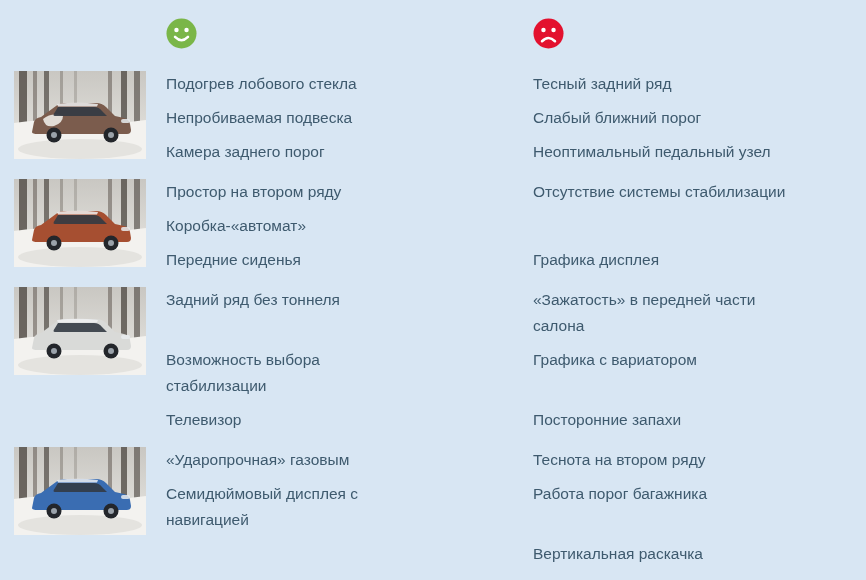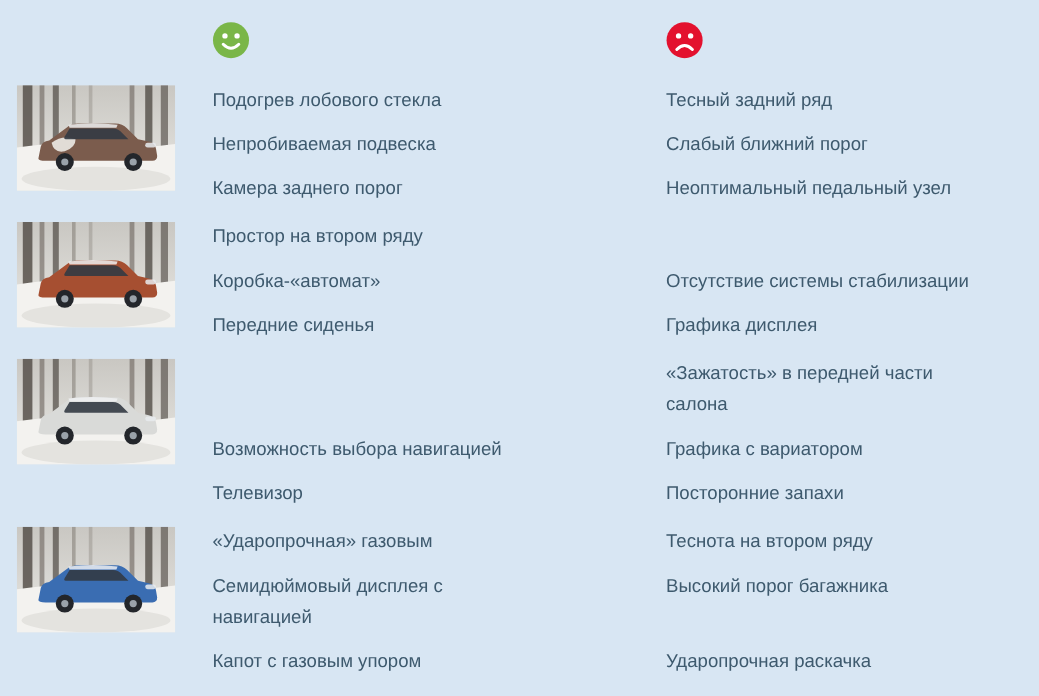--- a/index.html
+++ b/index.html
@@ -8,21 +8,20 @@
     background:#d8e6f3;
     font-family:"Liberation Sans",sans-serif;
     color:#3e5a6e;
     overflow:hidden;
   }
   .wrap{box-sizing:border-box;height:100%;padding:18px 0 0 14px}
   .grid{
     display:grid;
     grid-template-columns:152px 367px 1fr;
     row-gap:8px;
-    gap:11px;
   }
   .header-row{margin-bottom:22px}
   .car-row{margin-bottom:14px}
   .thumb{
     grid-column:1;grid-row:1 / span 3;
     width:132px;height:88px;display:block;
   }
   .item{
     margin:0;
     font-size:15.5px;
@@ -109,50 +108,50 @@
 
   <div class="grid car-row">
     <svg class="thumb" viewBox="0 0 132 88">
       <use href="#forest-scene"></use>
       <g transform="translate(13,30)">
         <path d="M5 31 L7 21 Q8 17 14 16 L29 5 Q32 2 39 2 L69 2 Q75 2 79 6 L88 15 L97 17 Q102 18 103 23 L104 29 Q104 33 100 33 L11 33 Q5 33 5 31 Z" fill="#a64f31"></path>
         <use href="#car-detail"></use>
       </g>
     </svg>
     <p class="item pro">Простор на втором ряду</p>
+    <p class="item con">Отсутствие системы стабилизации</p>
     <p class="item pro">Коробка-«автомат»</p>
-    <p class="item con">Отсутствие системы стабилизации</p>
     <p class="item pro">Передние сиденья</p>
     <p class="item con">Графика дисплея</p>
   </div>
 
   <div class="grid car-row">
     <svg class="thumb" viewBox="0 0 132 88">
       <use href="#forest-scene"></use>
       <g transform="translate(13,30)">
         <path d="M5 31 L7 21 Q8 17 14 16 L29 5 Q32 2 39 2 L69 2 Q75 2 79 6 L88 15 L97 17 Q102 18 103 23 L104 29 Q104 33 100 33 L11 33 Q5 33 5 31 Z" fill="#d9dad8"></path>
         <use href="#car-detail"></use>
       </g>
     </svg>
+    <p class="item pro">Задний ряд без тоннеля</p>
     <p class="item con">«Зажатость» в передней части салона</p>
-    <p class="item pro">Возможность выбора навигацией</p>
+    <p class="item pro">Возможность выбора стабилизации</p>
     <p class="item con">Графика с вариатором</p>
     <p class="item pro">Телевизор</p>
     <p class="item con">Посторонние запахи</p>
   </div>
 
   <div class="grid car-row">
     <svg class="thumb" viewBox="0 0 132 88">
       <use href="#forest-scene"></use>
       <g transform="translate(13,30)">
         <path d="M5 31 L7 21 Q8 17 14 16 L29 5 Q32 2 39 2 L69 2 Q75 2 79 6 L88 15 L97 17 Q102 18 103 23 L104 29 Q104 33 100 33 L11 33 Q5 33 5 31 Z" fill="#3a6db2"></path>
         <use href="#car-detail"></use>
       </g>
     </svg>
     <p class="item pro">«Ударопрочная» газовым</p>
     <p class="item con">Теснота на втором ряду</p>
     <p class="item pro">Семидюймовый дисплея с навигацией</p>
-    <p class="item con">Высокий порог багажника</p>
-    <p class="item pro">Капот с газовым упором</p>
-    <p class="item con">Ударопрочная раскачка</p>
+    <p class="item con">Работа порог багажника</p>
+    <p class="item con">Вертикальная раскачка</p>
   </div>
 
 </div>
 
 </body></html>

